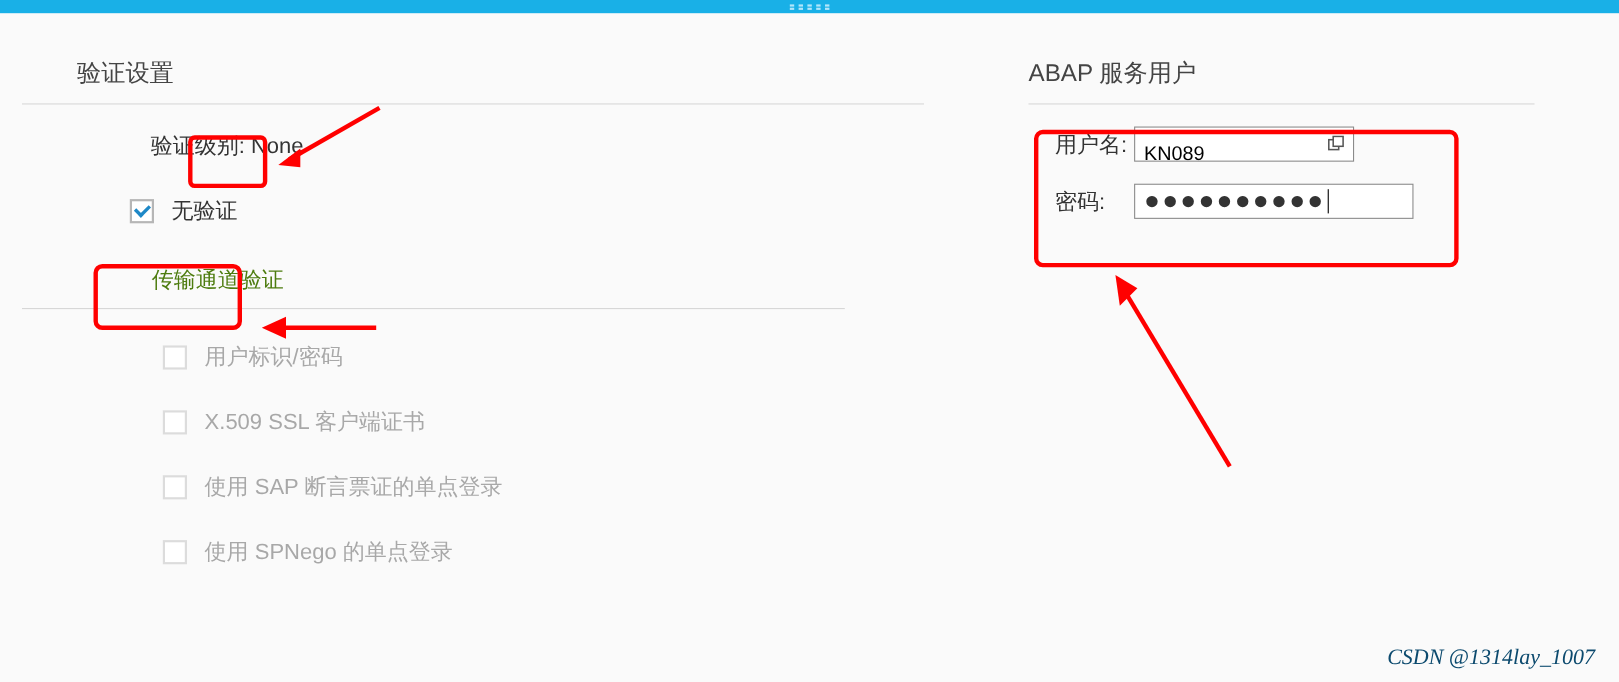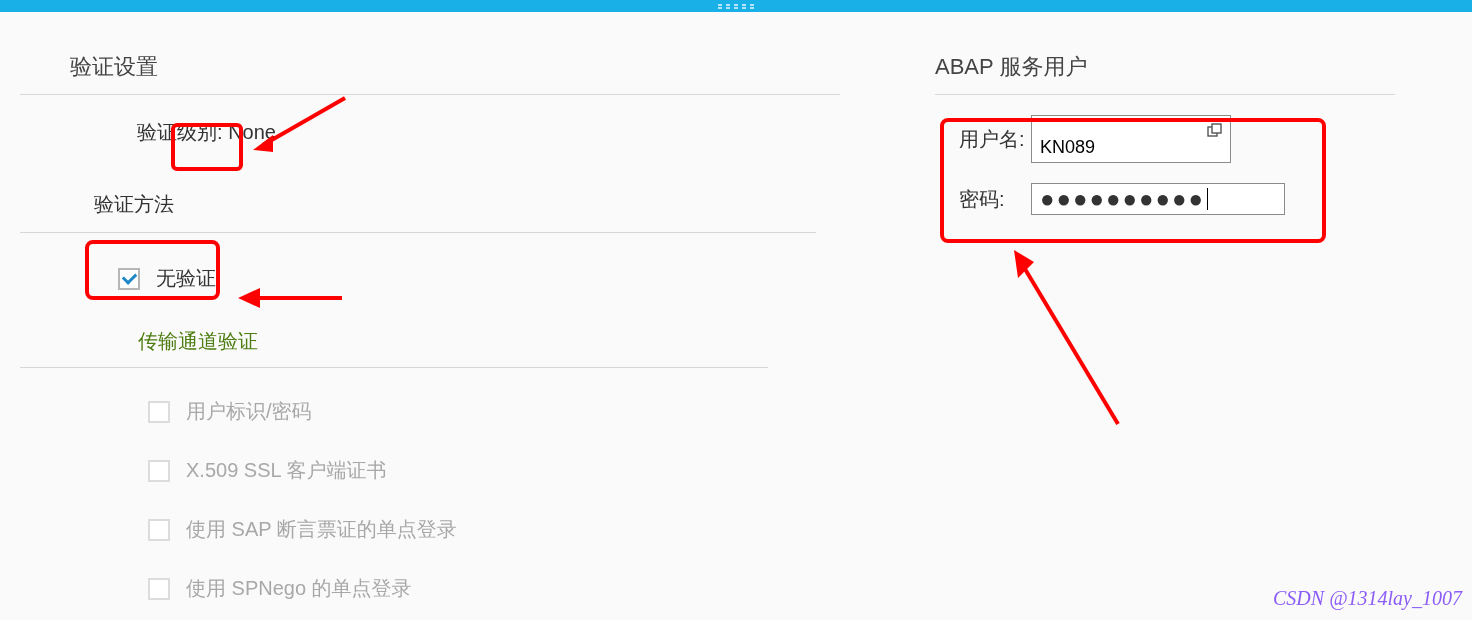--- a/index.html
+++ b/index.html
@@ -61,21 +61,21 @@
 
     
     .right-col { position:absolute; left:935px; top:0; width:500px; }
     .right-col .section-title { padding-left:0; width:460px; }
     .form-group { display:flex; align-items:center; margin-top: 20px; }
     .form-group .fl { font-size:20px; color:#333; width:96px; padding-left:24px; }
     .username-input {
       position:relative; display:flex; align-items:center;
     }
     .txt-input {
-      width:200px; height:48px; border:1px solid #8b8b8b; font-size:18px; padding:16px 30px 0 8px;
+      width:200px; height:32px; border:1px solid #8b8b8b; font-size:18px; padding:16px 30px 0 8px;
       background:#fff;
     }
     .lookup-btn {
       position:absolute; right:3px; top:3px; width:26px; height:26px;
       display:flex; align-items:center; justify-content:center;
     }
     .lookup-icon { width:16px; height:16px; }
     .pw-input {
       width:254px; height:32px; border:1px solid #8b8b8b; font-size:24px;
       padding:0 8px; letter-spacing:2px; display:flex; align-items:center;
@@ -86,21 +86,21 @@
     
     .red-box { position:absolute; border:4px solid #ff0000; border-radius:8px; pointer-events:none; }
     #hb-none { left:171px; top:111px; width:72px; height:48px; border-radius:6px;}
     #hb-noauth { left:85px; top:228px; width:135px; height:60px; }
     #hb-right { left:940px; top:106px; width:386px; height:125px; }
 
     
     .arrow { position:absolute; pointer-events:none; }
 
     
-    .wm { position:absolute; right:10px; bottom:10px; color:#8b5cf6; font-size:20px; font-style:italic; font-family: "Times New Roman", serif;}
+    .wm { position:absolute; right:22px; bottom:10px; color:#0c4a6e; font-size:20px; font-style:italic; font-family: "Times New Roman", serif;}
   </style>
 </head>
 <body>
 
 <div class="topbar">
   <div class="drag-wrap">
     <div class="r">
         <span></span>
         <span></span>
         <span></span>
@@ -120,21 +120,20 @@
 <div class="content">
 
   <div class="left-col">
     <div class="section-title">验证设置</div>
 
     <div class="auth-level-row">
       <span class="label">验证级别:</span>
       <span class="value">None</span>
     </div>
 
-    <div class="auth-method-title">验证方法</div>
 
     <div class="method-list">
       <div class="method-item">
         <span class="cb checked"></span>
         <span class="label">无验证</span>
       </div>
     </div>
 
     <div class="subsection-title">传输通道验证</div>
 

